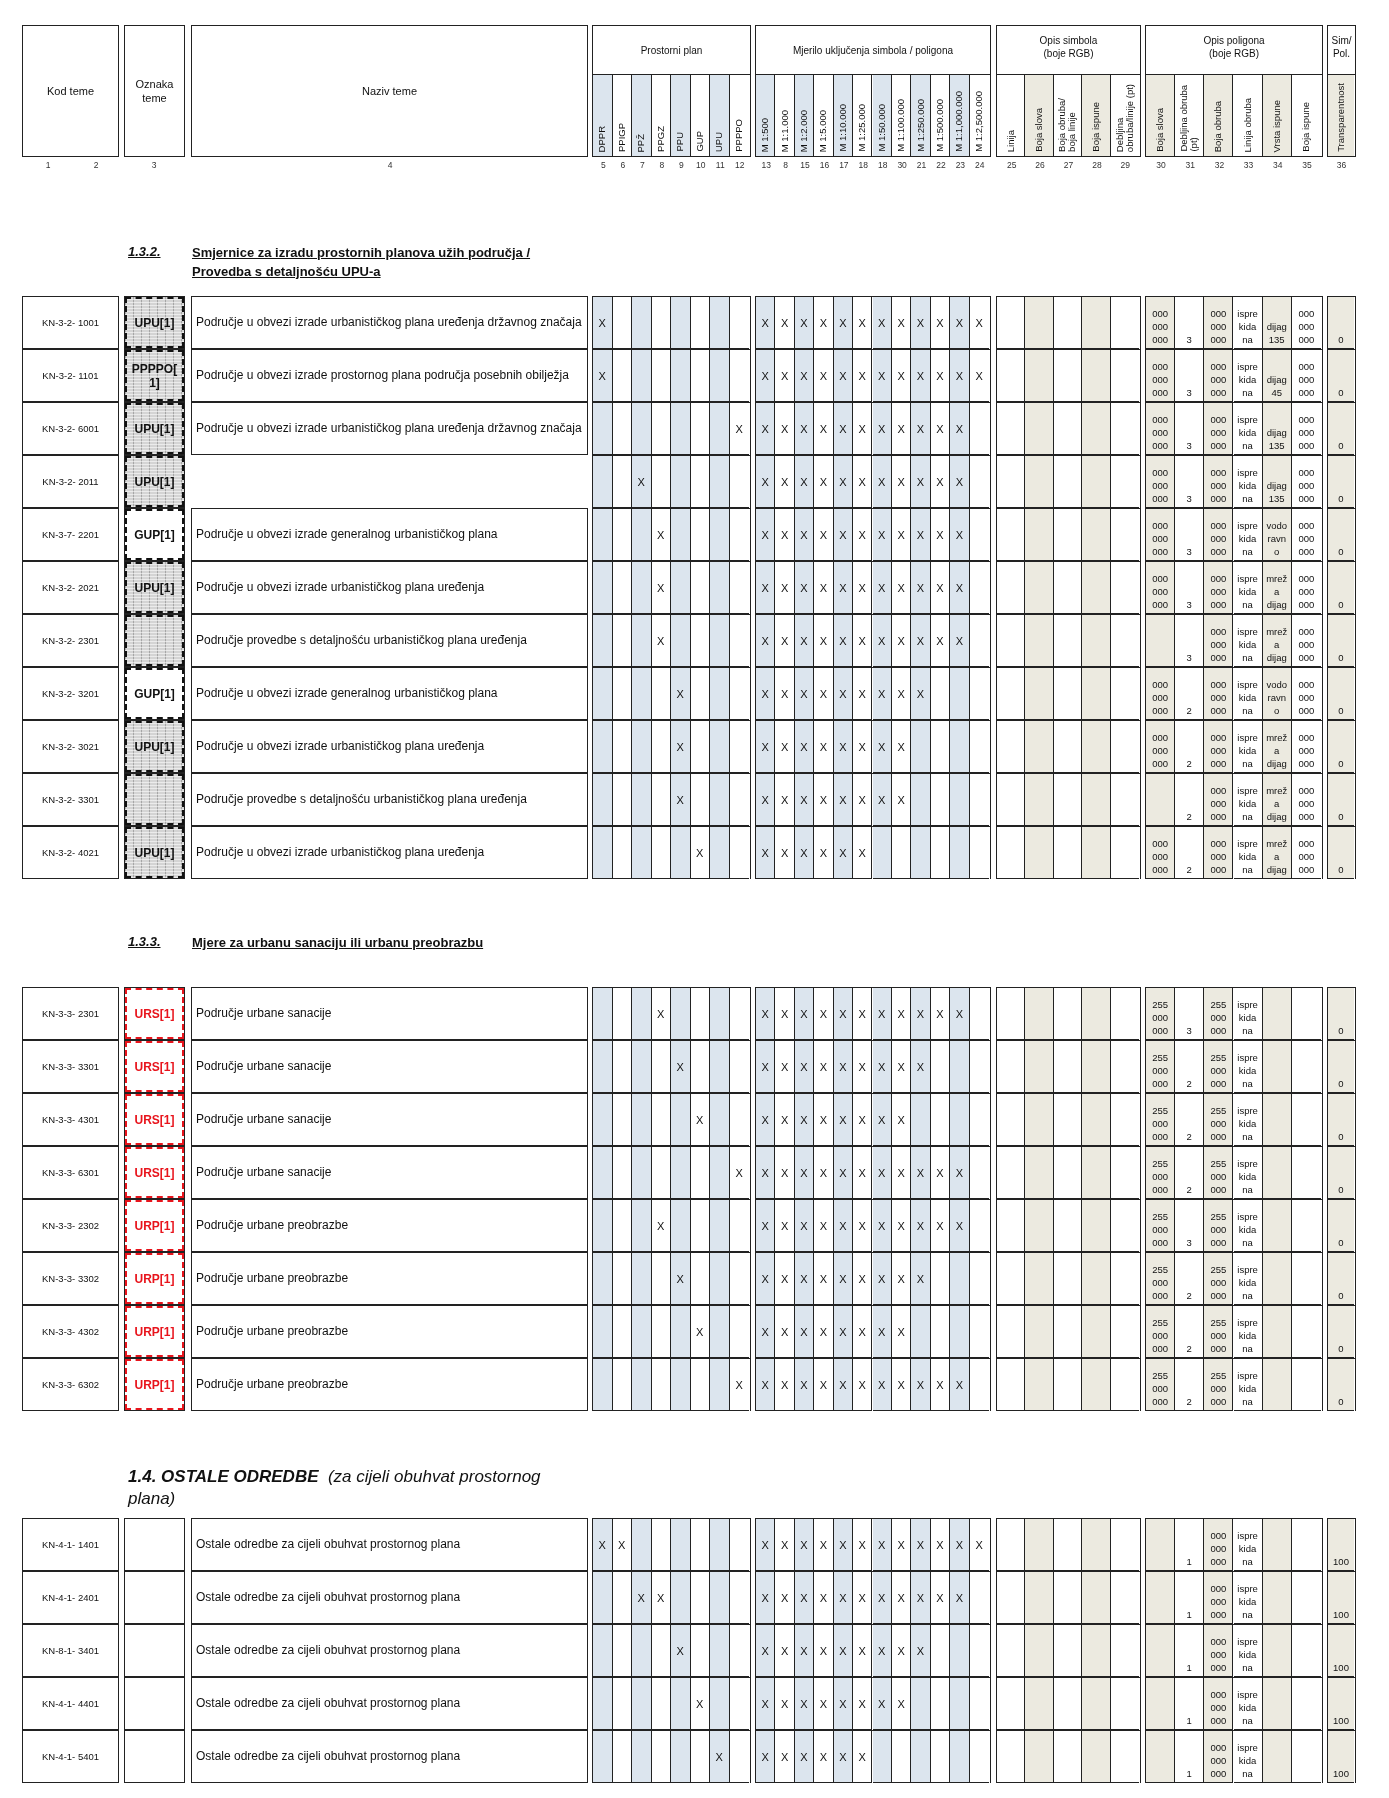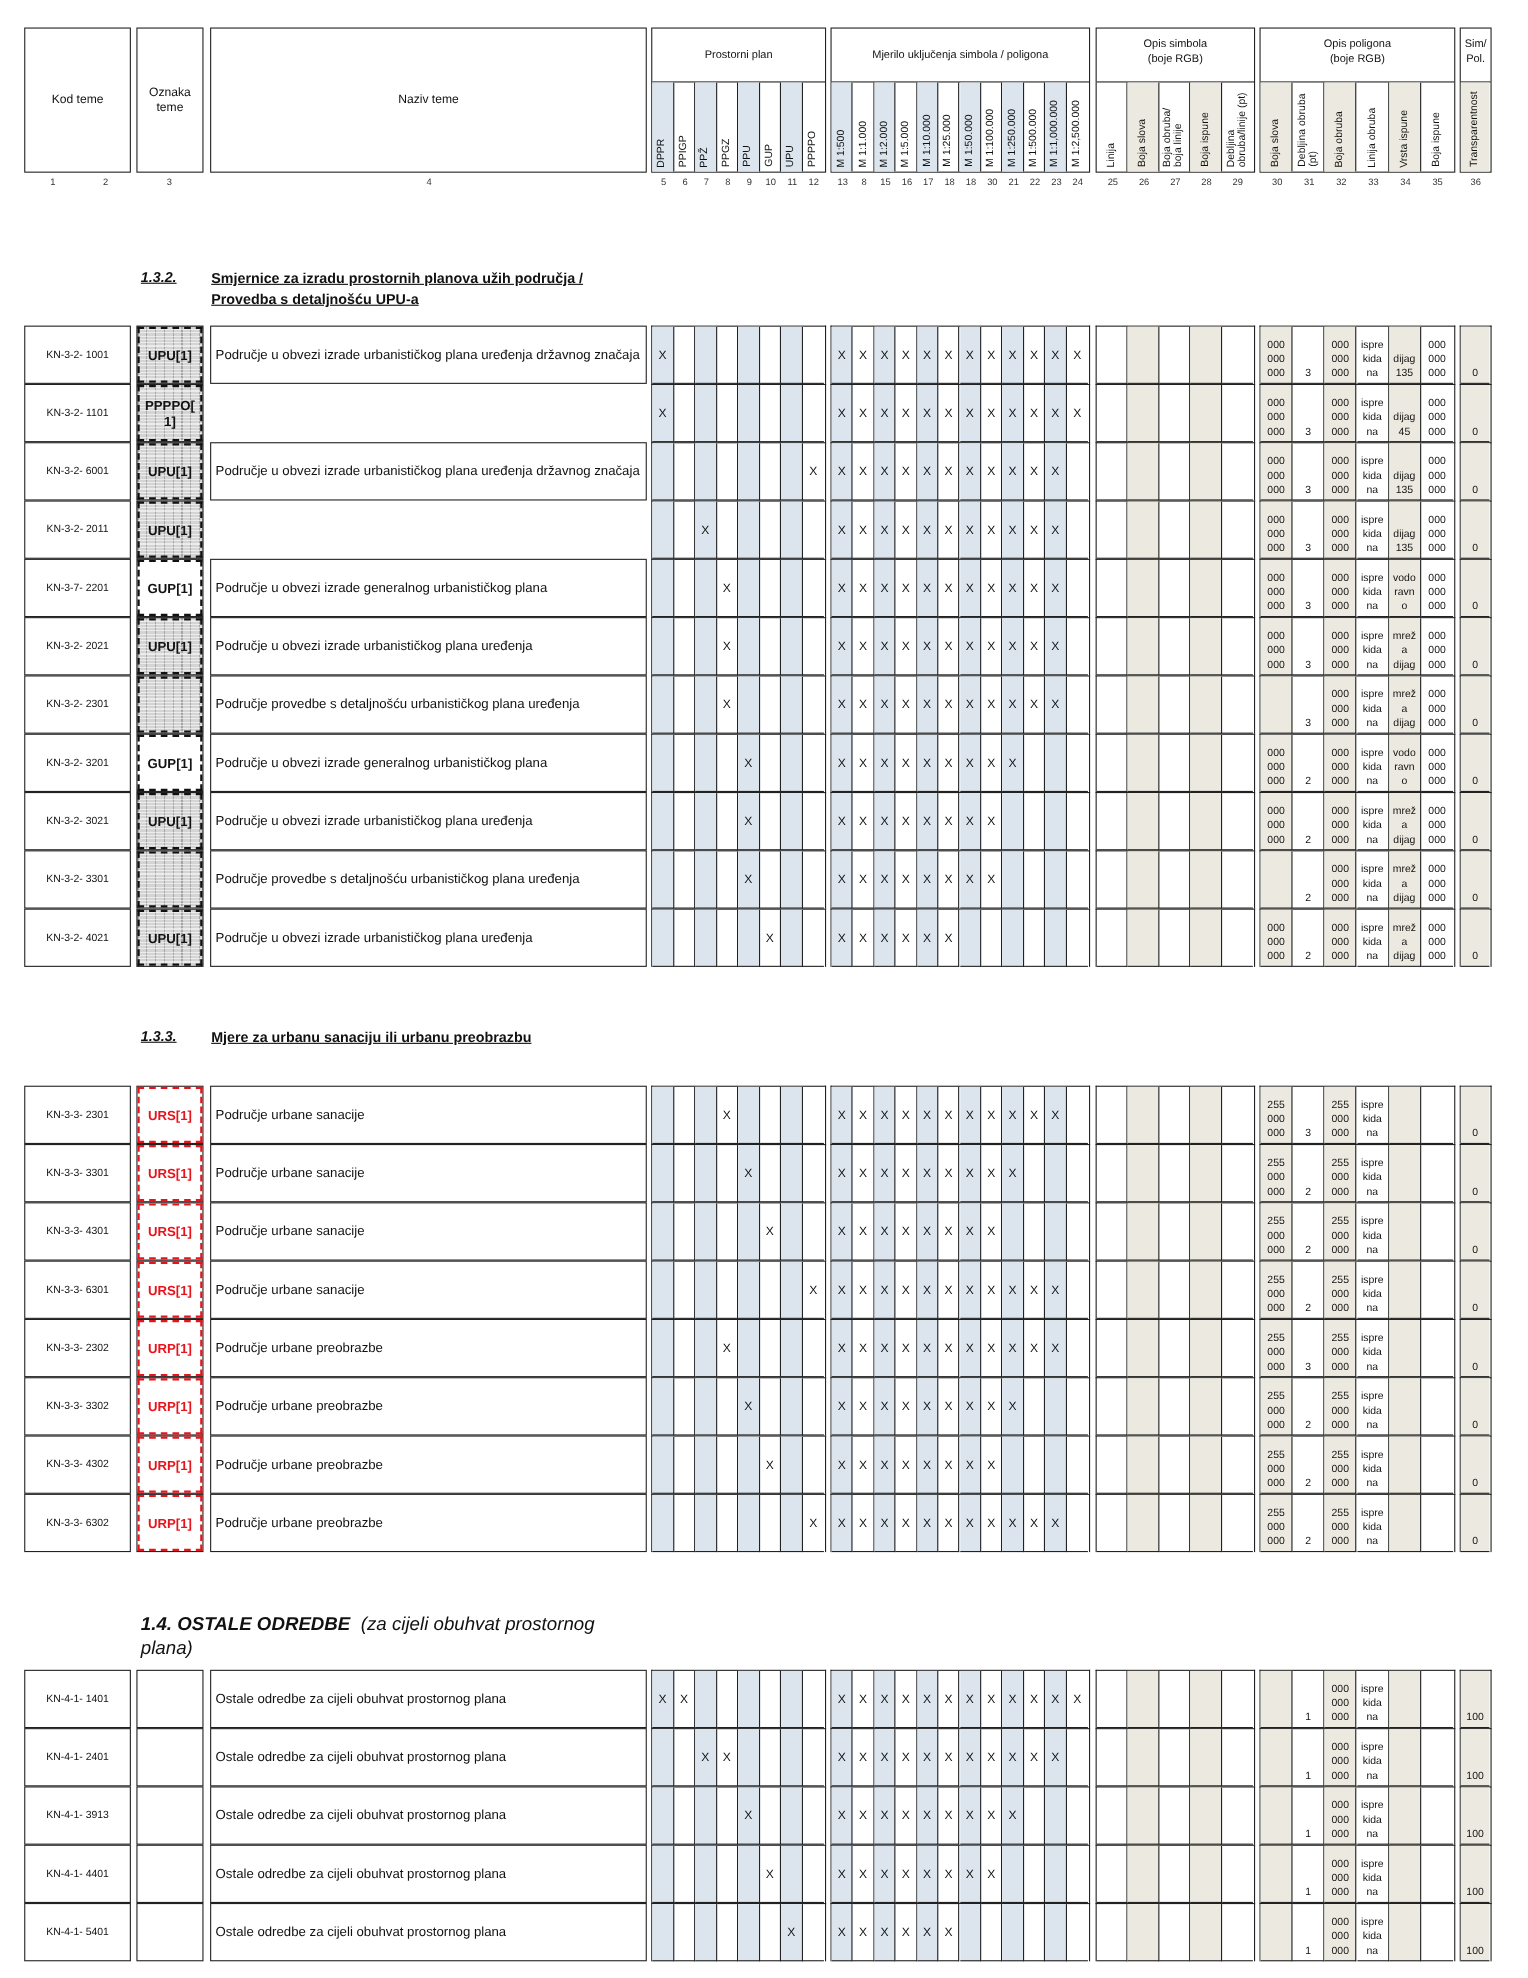--- a/index.html
+++ b/index.html
@@ -250,20 +250,23 @@
       <div class="gwrap" style="left: 1327px; width: 29px; border-top: 1.5px solid rgb(34, 34, 34); border-right: 1.5px solid rgb(34, 34, 34);">
         <div class="gcell beige poly" style="left: 0px; width: 26px; border-right: none;">0</div>
       </div>
     </div>
     <div class="row" style="top: 349px;">
       <div class="cell kod" style="">
         <span>KN-3-2- 1101</span>
       </div>
       <div class="cell ozn hatch" style="white-space:pre;"><span class="dash"></span><span style="position:relative;">PPPPO[
 1]</span></div>
+      <div class="cell naz" style="">
+        <span>Područje u obvezi izrade prostornog plana područja posebnih obilježja</span>
+      </div>
       <div class="gwrap" style="left: 592px; width: 159px; border-right: 1.5px solid rgb(34, 34, 34);">
         <div class="gcell blue" style="left: 0px; width: 19.5px;">X</div>
         <div class="gcell " style="left: 19.5px; width: 19.5px;"></div>
         <div class="gcell blue" style="left: 39px; width: 19.5px;"></div>
         <div class="gcell " style="left: 58.5px; width: 19.5px;"></div>
         <div class="gcell blue" style="left: 78px; width: 19.5px;"></div>
         <div class="gcell " style="left: 97.5px; width: 19.5px;"></div>
         <div class="gcell blue" style="left: 117px; width: 19.5px;"></div>
         <div class="gcell " style="left: 136.5px; width: 19.5px; border-right: none;"></div>
       </div>
@@ -1410,21 +1413,21 @@
 na</div>
         <div class="gcell beige poly" style="left: 116.667px; width: 29.1667px;"></div>
         <div class="gcell poly" style="left: 145.833px; width: 29.1667px; border-right: none;"></div>
       </div>
       <div class="gwrap" style="left: 1327px; width: 29px; border-right: 1.5px solid rgb(34, 34, 34);">
         <div class="gcell beige poly" style="left: 0px; width: 26px; border-right: none;">100</div>
       </div>
     </div>
     <div class="row" style="top: 1624px;">
       <div class="cell kod" style="">
-        <span>KN-4-1- 3913</span>
+        <span>KN-8-1- 3401</span>
       </div>
       <div class="cell ozn" style="white-space:pre;"><span style="position:relative;"></span></div>
       <div class="cell naz" style="">
         <span>Ostale odredbe za cijeli obuhvat prostornog plana</span>
       </div>
       <div class="gwrap" style="left: 592px; width: 159px; border-right: 1.5px solid rgb(34, 34, 34);">
         <div class="gcell blue" style="left: 0px; width: 19.5px;"></div>
         <div class="gcell " style="left: 19.5px; width: 19.5px;"></div>
         <div class="gcell blue" style="left: 39px; width: 19.5px;"></div>
         <div class="gcell " style="left: 58.5px; width: 19.5px;"></div>

